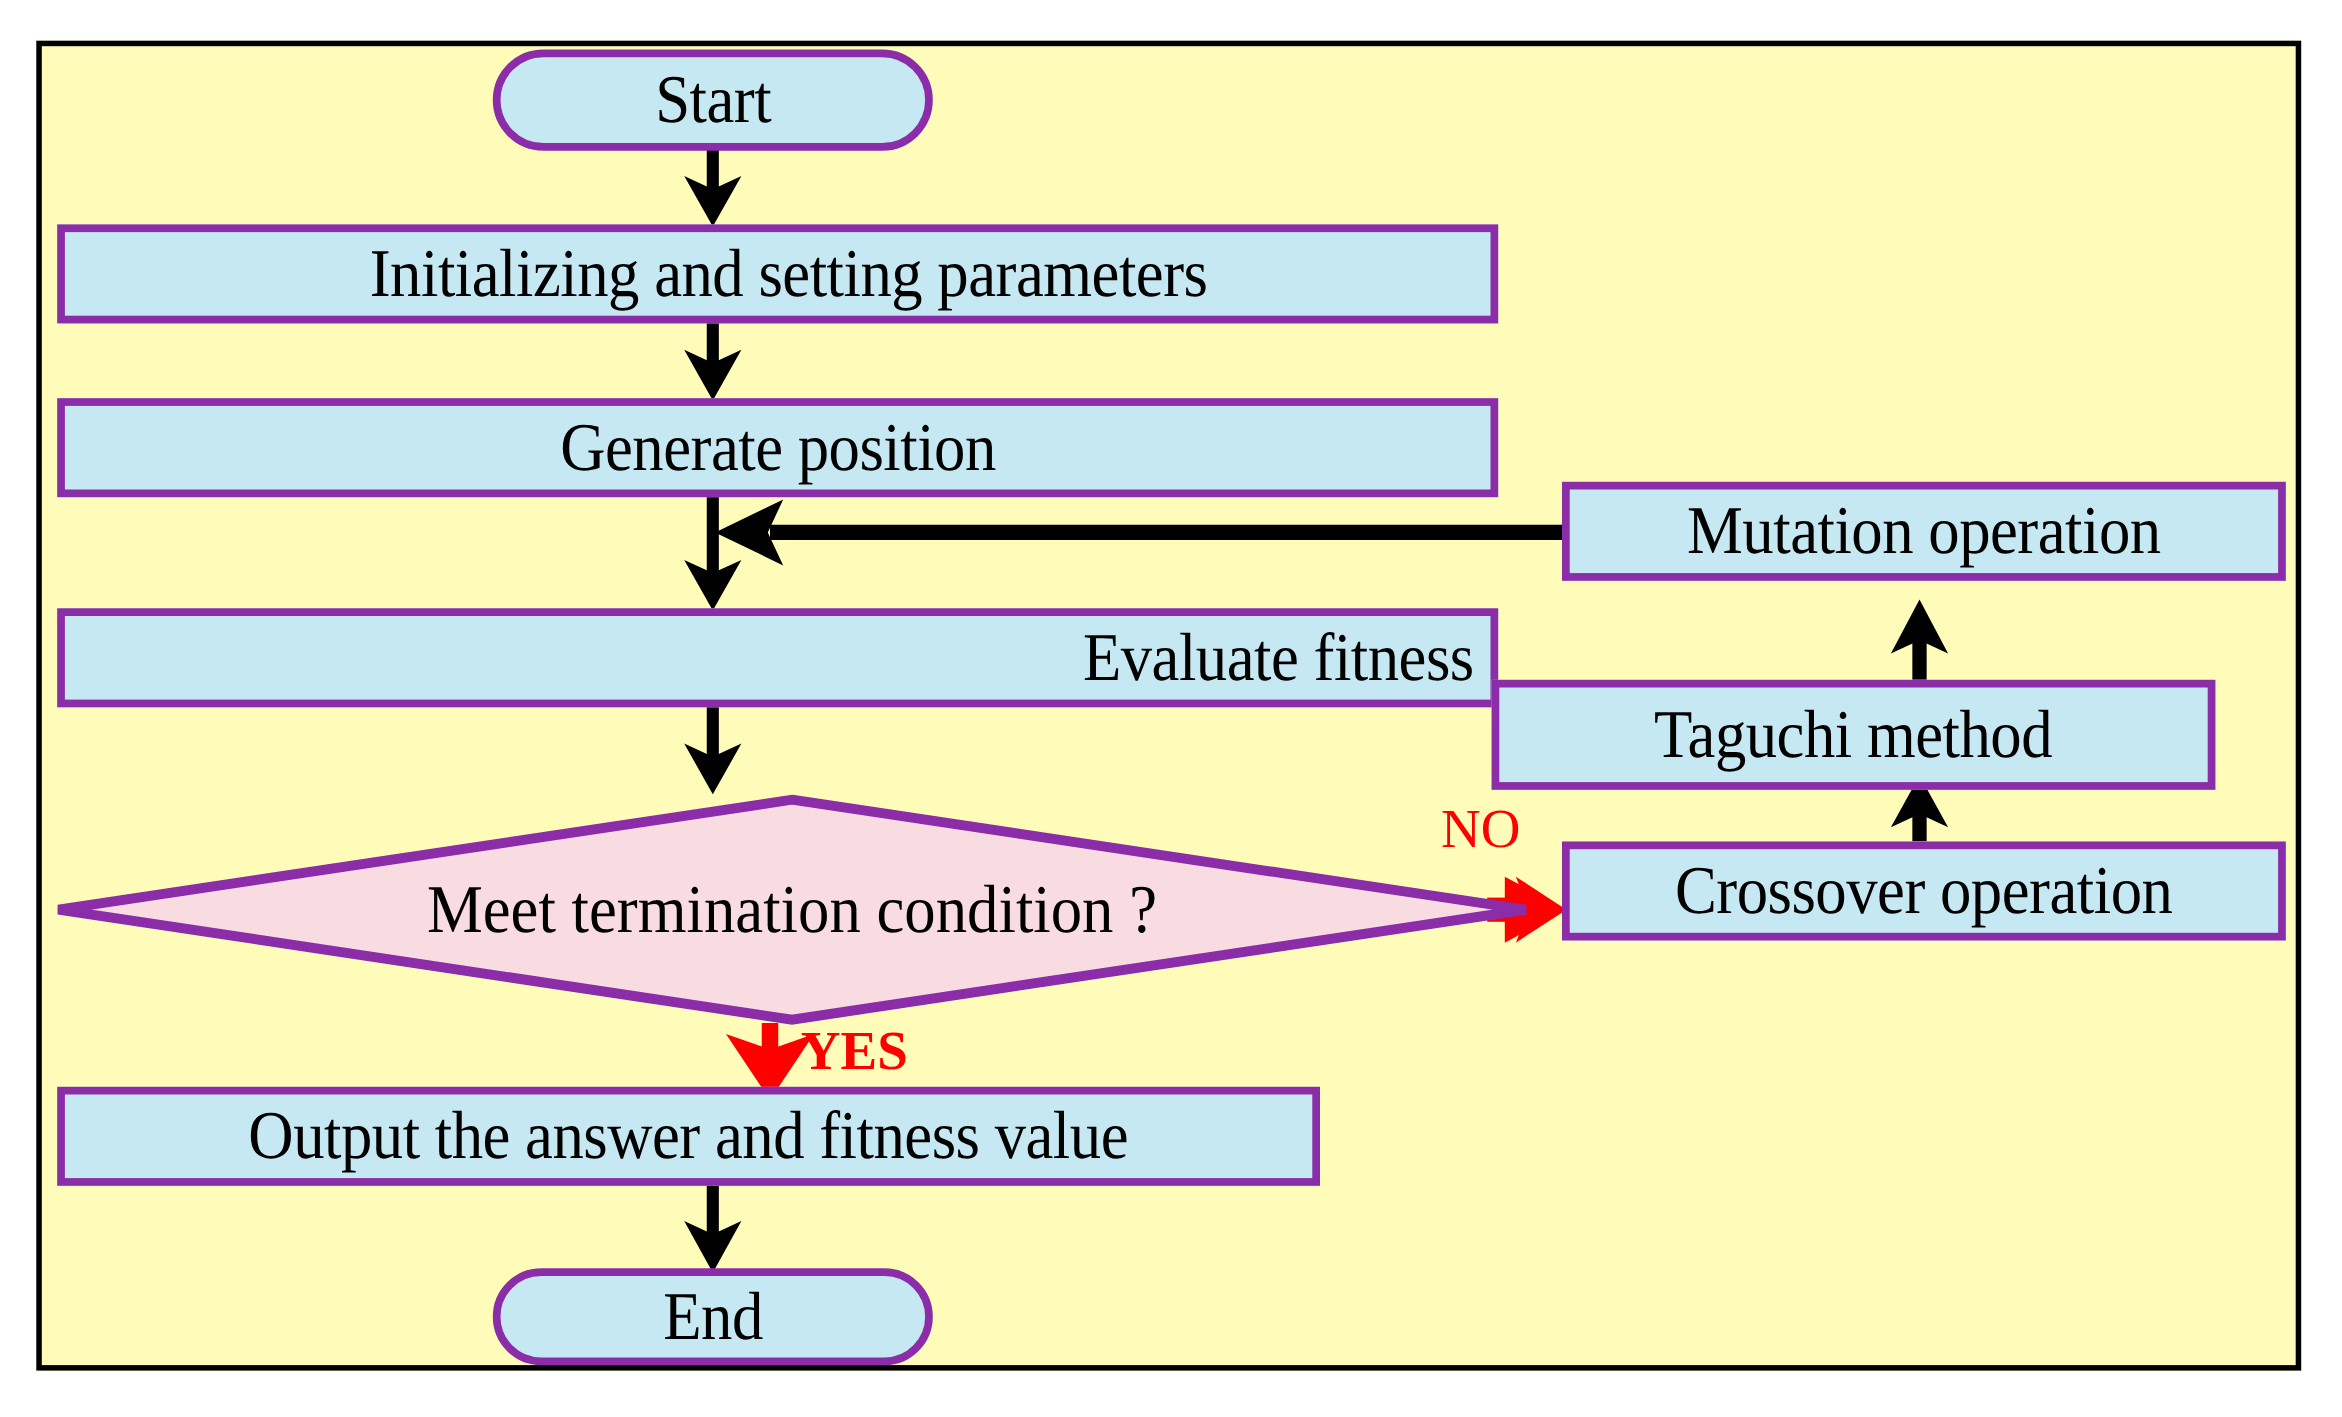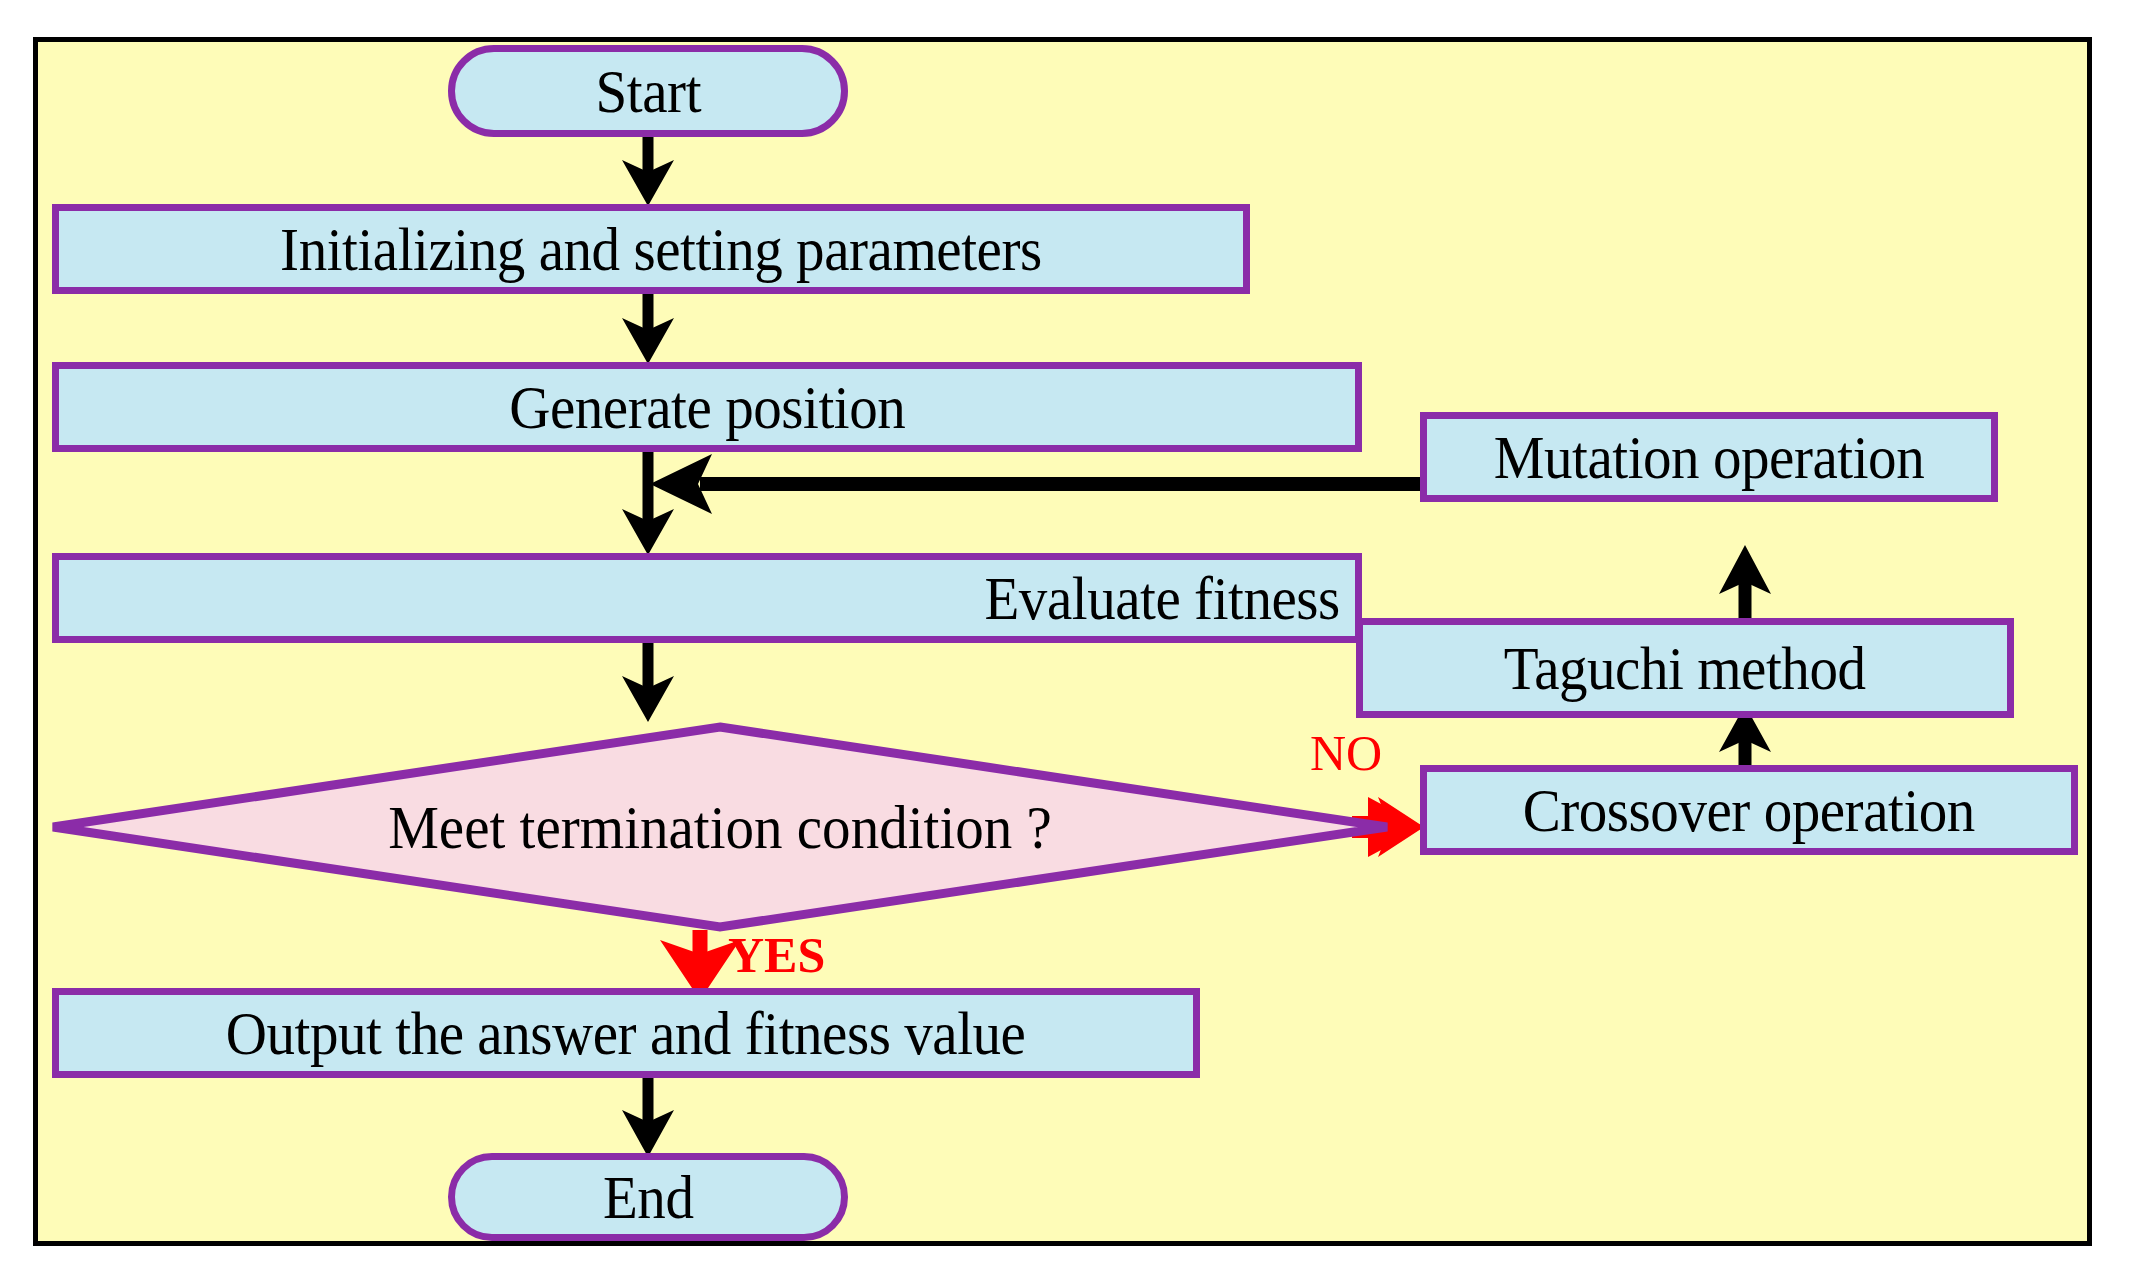--- a/index.html
+++ b/index.html
@@ -172,21 +172,21 @@
     <g>
       <line x1="648" y1="1075" x2="648" y2="1125" stroke="#000000" stroke-width="11"></line>
       <path d="M 648 1157 L 622 1110 L 648 1122 L 674 1110 Z" fill="#000000"></path>
     </g>
   </svg>
 
   <div class="node terminator" id="node-start" style="left:448px; top:45px; width:400px; height:92px;">
     <span class="label">Start</span>
   </div>
 
-  <div class="node" id="node-init" style="left:52px; top:204px; width:1198px; height:90px;padding-left:20px;">
+  <div class="node" id="node-init" style="left:52px; top:204px; width:1310px; height:90px;padding-left:20px;">
     <span class="label">Initializing and setting parameters</span>
   </div>
 
   <div class="node" id="node-generate" style="left:52px; top:362px; width:1310px; height:90px;text-align:center;">
     <span class="label">Generate position</span>
   </div>
 
   <div class="node" id="node-evaluate" style="left:52px; top:553px; width:1310px; height:90px;justify-content:flex-end;">
     <span class="label">Evaluate fitness</span>
   </div>
@@ -199,21 +199,21 @@
   </div>
 
   <div class="node" id="node-output" style="left:52px; top:988px; width:1148px; height:90px;">
     <span class="label">Output the answer and fitness value</span>
   </div>
 
   <div class="node terminator" id="node-end" style="left:448px; top:1153px; width:400px; height:88px;">
     <span class="label">End</span>
   </div>
 
-  <div class="node" id="node-mutation" style="left:1420px; top:412px; width:578px; height:90px;">
+  <div class="node" id="node-mutation" style="left:1420px; top:438px; width:658px; height:90px;">
     <span class="label">Mutation operation</span>
   </div>
 
   <div class="node" id="node-taguchi" style="left:1356px; top:618px; width:658px; height:100px;">
     <span class="label">Taguchi method</span>
   </div>
 
   <div class="node" id="node-crossover" style="left:1420px; top:765px; width:658px; height:90px;">
     <span class="label">Crossover operation</span>
   </div>

